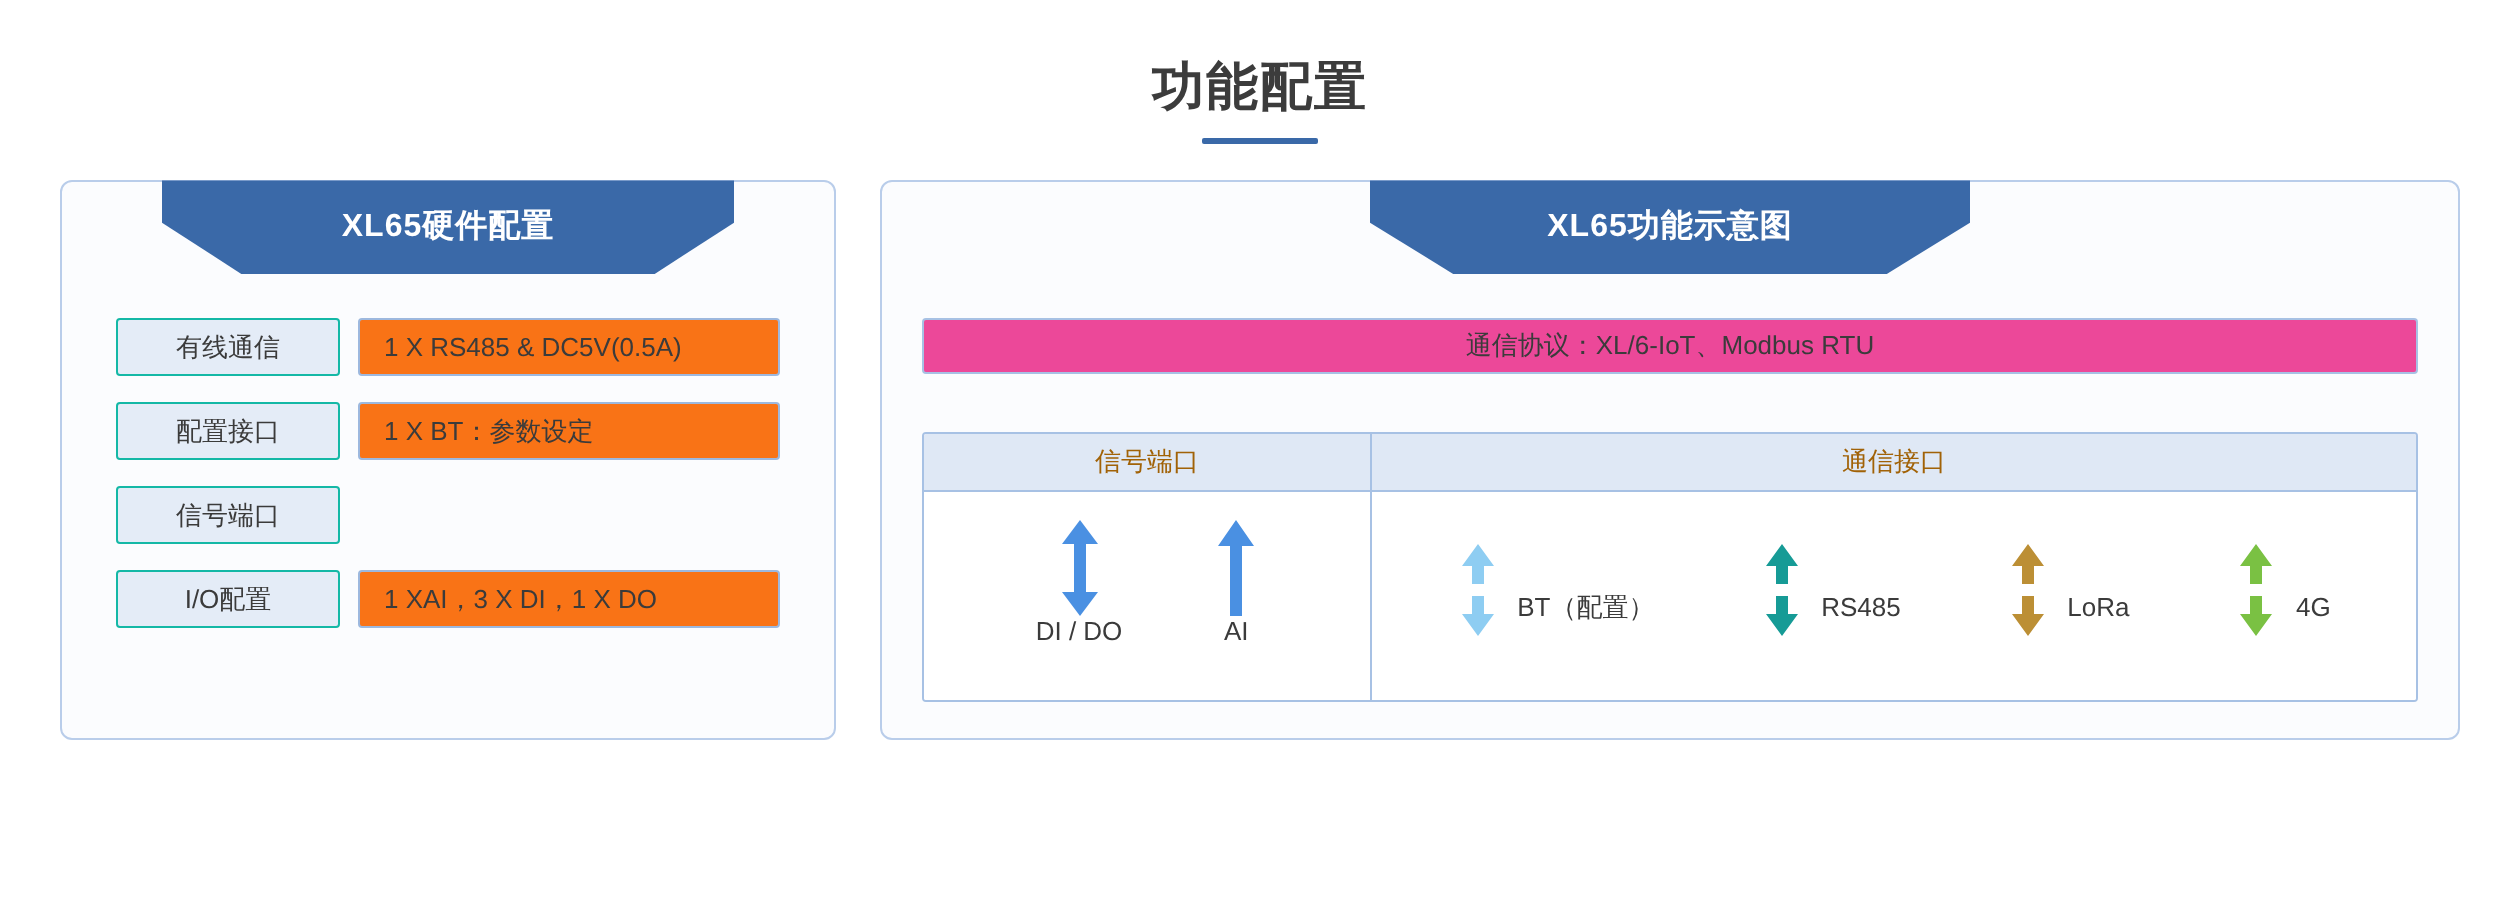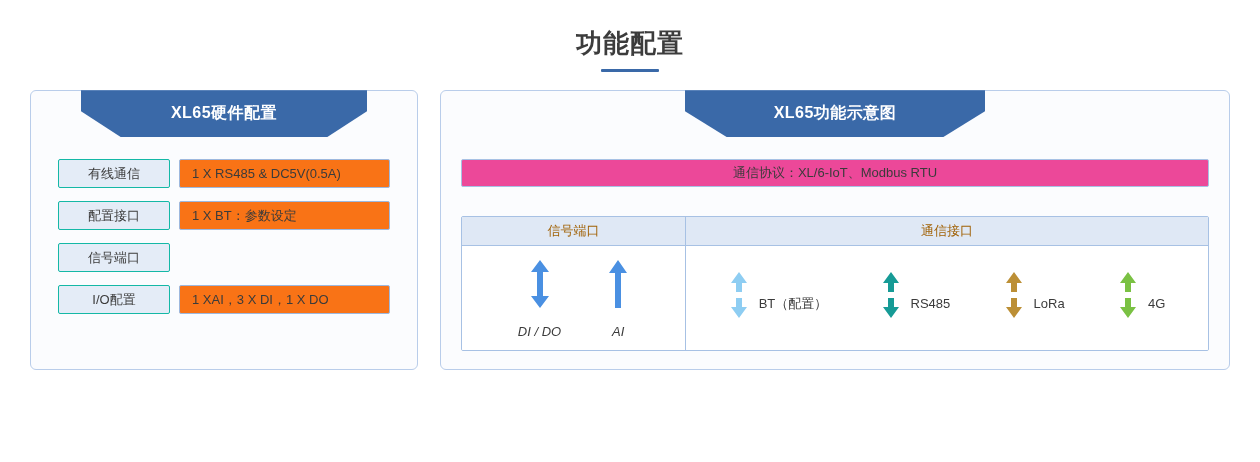--- a/index.html
+++ b/index.html
@@ -194,22 +194,21 @@
     justify-content: space-around;
     padding: 0 16px 6px 16px;
     box-sizing: border-box;
   }
 
   
   .sig-item {
     display: flex;
     flex-direction: column;
     align-items: center;
-    gap: 16px;
-    font-style: italic;
+    gap: 0;
   }
   .sig-label {
     font-size: 13px;
     color: #3b3b3b;
     white-space: nowrap;
   }
 
   
   .comm-item {
     display: flex;

